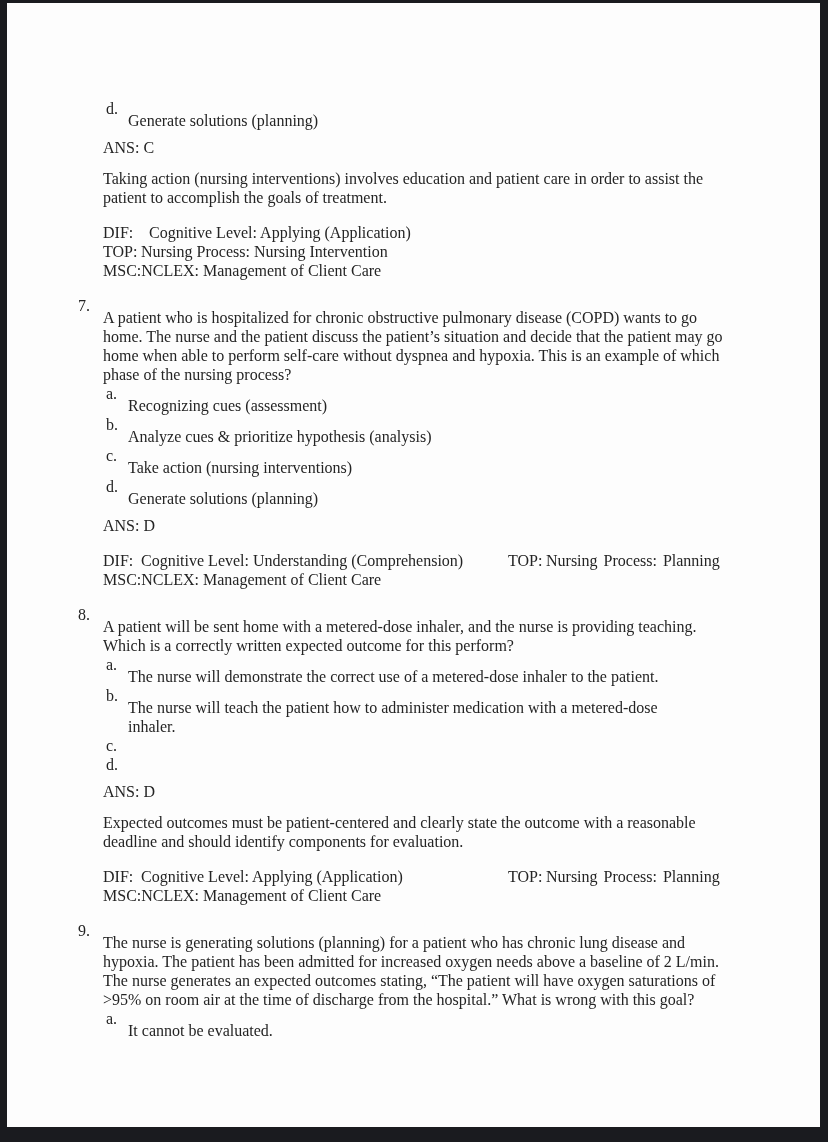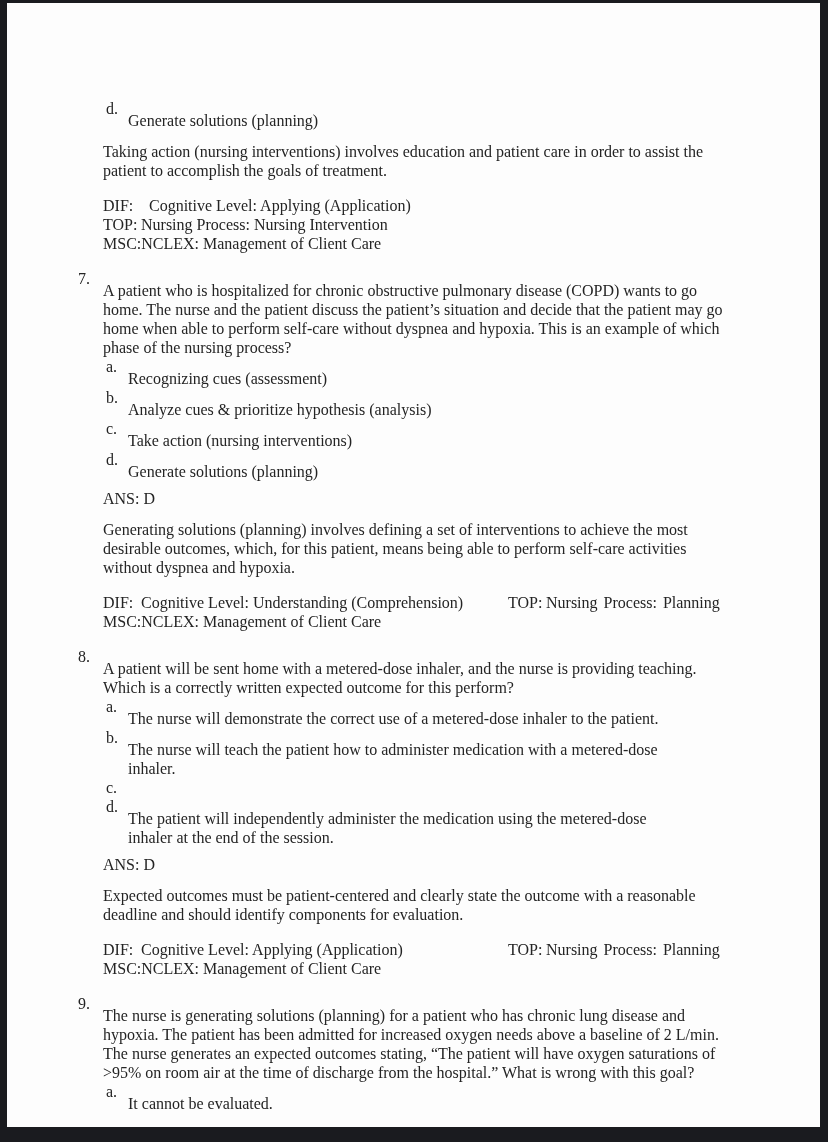--- a/index.html
+++ b/index.html
@@ -40,20 +40,21 @@
 <body>
 
 <div class="page">
   <div class="content">
 
     <div>
       <div class="opt">
         <span class="optletter">d.</span>
         <span class="pre">Generate solutions (planning)</span>
       </div>
+      <div class="ans pre">ANS: C</div>
       <div class="pre">Taking action (nursing interventions) involves education and patient care in order to assist the
 patient to accomplish the goals of treatment.</div>
       <div class="meta">
         <div class="meta-row">
           <span class="meta-label wide">DIF:</span><span>Cognitive Level: Applying (Application)</span>
         </div>
         <div class="meta-row">
           <span class="meta-label">TOP:</span><span>Nursing Process: Nursing Intervention</span>
         </div>
         <div class="meta-row">
@@ -80,23 +81,20 @@
       </div>
       <div class="opt">
         <span class="optletter">c.</span>
         <span class="pre">Take action (nursing interventions)</span>
       </div>
       <div class="opt">
         <span class="optletter">d.</span>
         <span class="pre">Generate solutions (planning)</span>
       </div>
       <div class="ans pre">ANS: D</div>
-      <div class="pre">Generating solutions (planning) involves defining a set of interventions to achieve the most
-desirable outcomes, which, for this patient, means being able to perform self-care activities
-without dyspnea and hypoxia.</div>
       <div class="meta">
         <div class="meta-row">
           <span class="meta-label">DIF:</span><span>Cognitive Level: Understanding (Comprehension)</span>
           <span class="meta-top-col">
             <span class="meta-label">TOP:</span><span>Nursing Process: Planning</span>
           </span>
         </div>
         <div class="meta-row">
           <span class="meta-label">MSC:</span><span>NCLEX: Management of Client Care</span>
         </div>
@@ -116,22 +114,20 @@
       <div class="opt">
         <span class="optletter">b.</span>
         <span class="pre">The nurse will teach the patient how to administer medication with a metered-dose
 inhaler.</span>
       </div>
       <div class="opt">
         <span class="optletter">c.</span>
       </div>
       <div class="opt">
         <span class="optletter">d.</span>
-        <span class="pre">The patient will independently administer the medication using the metered-dose
-inhaler at the end of the session.</span>
       </div>
       <div class="ans pre">ANS: D</div>
       <div class="pre">Expected outcomes must be patient-centered and clearly state the outcome with a reasonable
 deadline and should identify components for evaluation.</div>
       <div class="meta">
         <div class="meta-row">
           <span class="meta-label">DIF:</span><span>Cognitive Level: Applying (Application)</span>
           <span class="meta-top-col">
             <span class="meta-label">TOP:</span><span>Nursing Process: Planning</span>
           </span>

